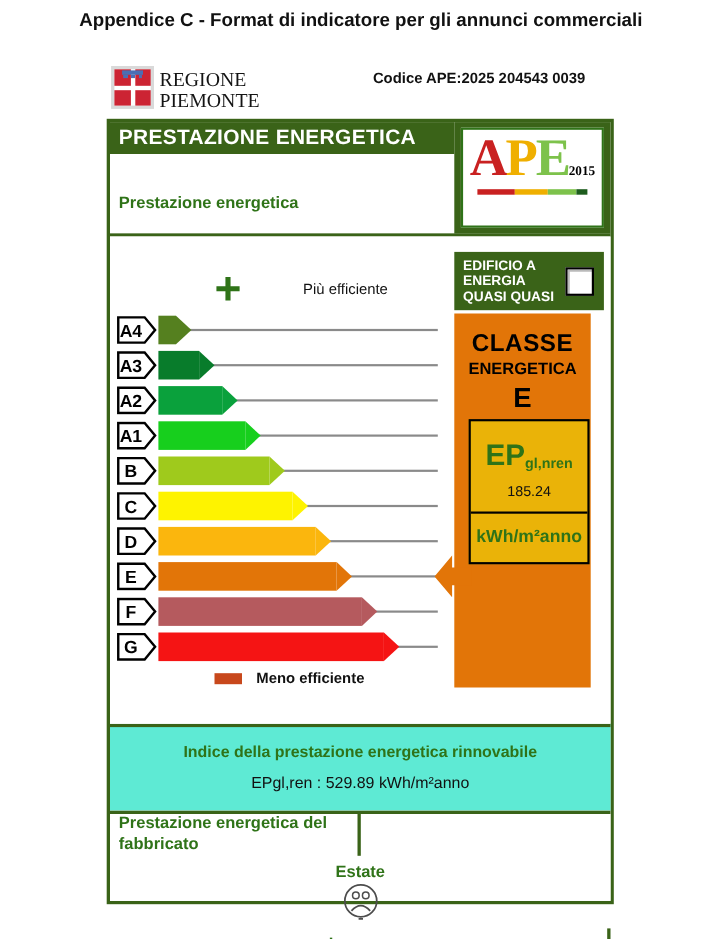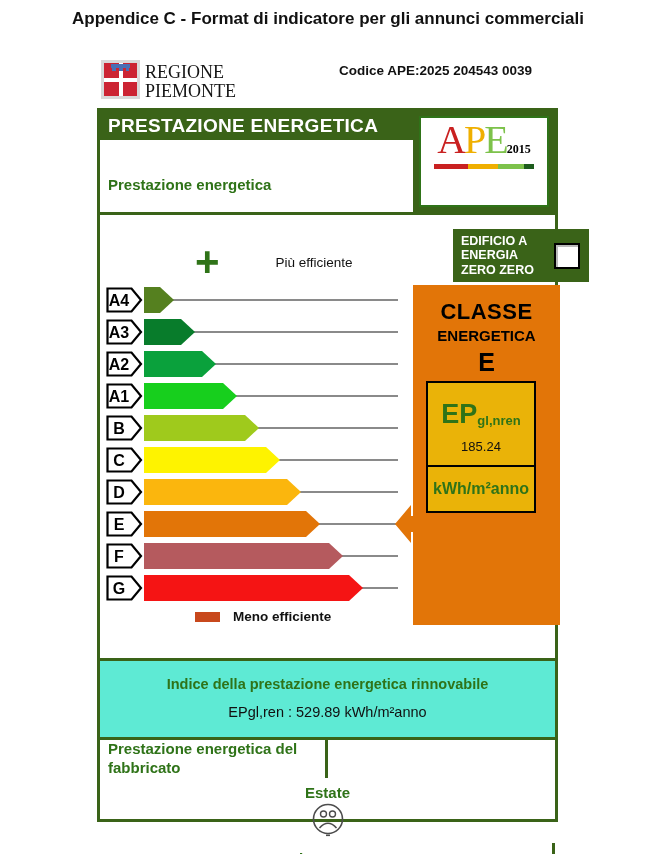--- a/index.html
+++ b/index.html
@@ -32,21 +32,21 @@
 
   
   .top-section{display:flex;height:104px;border-bottom:3px solid var(--green-dark);}
   .top-left{width:313px;background:#fff;}
   .green-bar{height:29px;background:var(--green-dark);color:#fff;font-weight:bold;
     font-size:19px;letter-spacing:.3px;padding:4px 0 0 8px;}
   .subtitle{color:var(--green-text);font-weight:bold;font-size:15px;padding:36px 0 0 8px;}
   .top-right{flex:1;background:var(--green-dark);padding:5px 6px;}
   .ape-box{background:#fff;border:2px solid var(--green-text);height:100%;position:relative;
     text-align:center;padding-top:2px;}
-  .ape-letters{font-family:"Liberation Serif",serif;font-weight:normal;font-size:40px;line-height:1;
+  .ape-letters{font-family:"Liberation Serif",serif;font-weight:bold;font-size:48px;line-height:1;
     letter-spacing:-2px;display:inline-block;}
   .ape-year{font-family:"Liberation Serif",serif;font-size:12px;font-weight:bold;vertical-align:baseline;}
   .ape-bar{display:flex;width:100px;height:5px;margin:4px auto 0 auto;}
   .ape-bar span{height:100%;}
 
   
   .chart-section{position:relative;height:443px;background:#fff;}
   .piu{position:absolute;top:34px;left:95px;display:flex;align-items:center;gap:16px;}
   .plus-sign{color:var(--green-text);font-size:42px;font-weight:bold;line-height:26px;}
   .piu-label{font-size:13.5px;color:#111;margin-left:40px;}
@@ -56,26 +56,26 @@
   .arrow{height:26px;background:var(--c);position:relative;flex:none;margin-left:1px;}
   .arrow::after{content:'';position:absolute;left:100%;top:0;width:0;height:0;
     border-top:13px solid transparent;border-bottom:13px solid transparent;
     border-left:14px solid var(--c);}
   .line{flex:1;height:2px;background:var(--line-gray);margin-left:12px;}
   .meno{position:absolute;top:394px;left:95px;display:flex;align-items:center;gap:13px;}
   .swatch{width:25px;height:10px;}
   .meno-label{font-size:13.5px;color:#111;font-weight:bold;}
 
   .nzeb{position:absolute;left:313px;top:14px;width:136px;height:53px;background:var(--green-dark);
-    color:#fff;display:flex;align-items:center;justify-content:space-between;padding:4px 9px 4px 8px;margin-left:40px;}
+    color:#fff;display:flex;align-items:center;justify-content:space-between;padding:4px 9px 4px 8px;}
   .nzeb-lines{font-size:12.5px;font-weight:bold;line-height:1.15;}
   .checkbox{width:26px;height:26px;background:#fff;border:2px solid #000;
     box-shadow:inset 2px 2px 0 rgba(130,130,130,.55);flex:none;}
 
-  .classe{position:absolute;left:313px;top:70px;width:147px;height:340px;background:var(--orange);
+  .classe{position:absolute;left:313px;top:70px;width:124px;height:340px;background:var(--orange);
     text-align:center;color:#000;}
   .classe-h1{font-size:22px;font-weight:bold;padding-top:14px;letter-spacing:.5px;}
   .classe-h2{font-size:15px;font-weight:bold;padding-top:2px;}
   .classe-val{font-size:25px;font-weight:bold;padding-top:4px;}
   .ep-box{position:absolute;left:13px;top:96px;width:110px;height:132px;background:#eab308;border:2px solid #000;}
   .ep-top{height:84px;border-bottom:2px solid #000;}
   .ep-label{padding-top:18px;color:var(--green-text);font-weight:bold;font-size:27px;line-height:1;}
   .ep-label sub{font-size:13px;font-weight:bold;vertical-align:-2px;letter-spacing:0;}
   .ep-value{font-size:13px;color:#111;padding-top:11px;}
   .ep-unit{color:var(--green-text);font-weight:bold;font-size:16px;padding-top:13px;}
@@ -232,21 +232,21 @@
 
       <div class="meno">
         <span class="swatch" style="background: rgb(200, 72, 28);"></span>
         <span class="meno-label">Meno efficiente</span>
       </div>
 
       <div class="nzeb">
         <div class="nzeb-lines">
           <div>EDIFICIO A</div>
           <div>ENERGIA</div>
-          <div>ZERO ZERO</div>
+          <div>QUASI QUASI</div>
         </div>
         <span class="checkbox"></span>
       </div>
 
       <div class="classe">
         <div class="classe-h1">CLASSE</div>
         <div class="classe-h2">ENERGETICA</div>
         <div class="classe-val">E</div>
         <div class="ep-box">
           <div class="ep-top">

